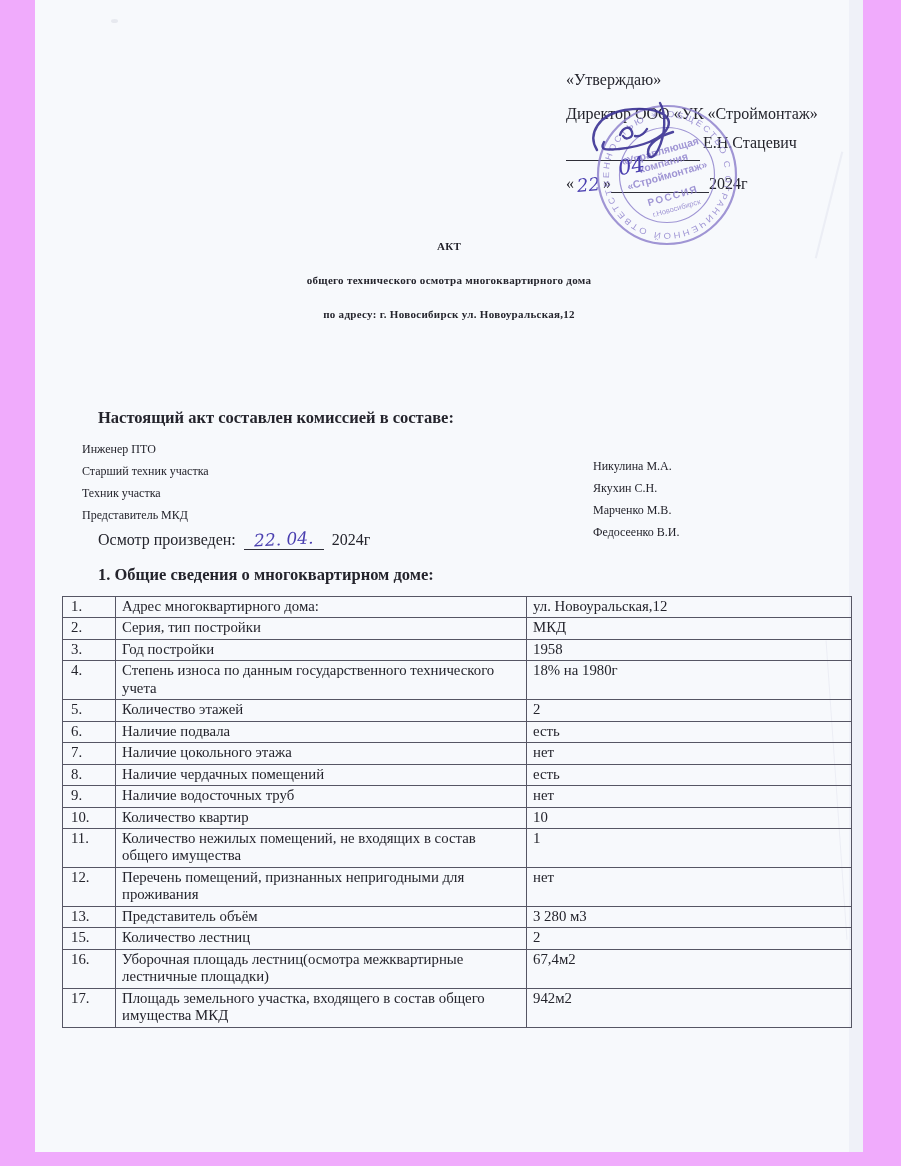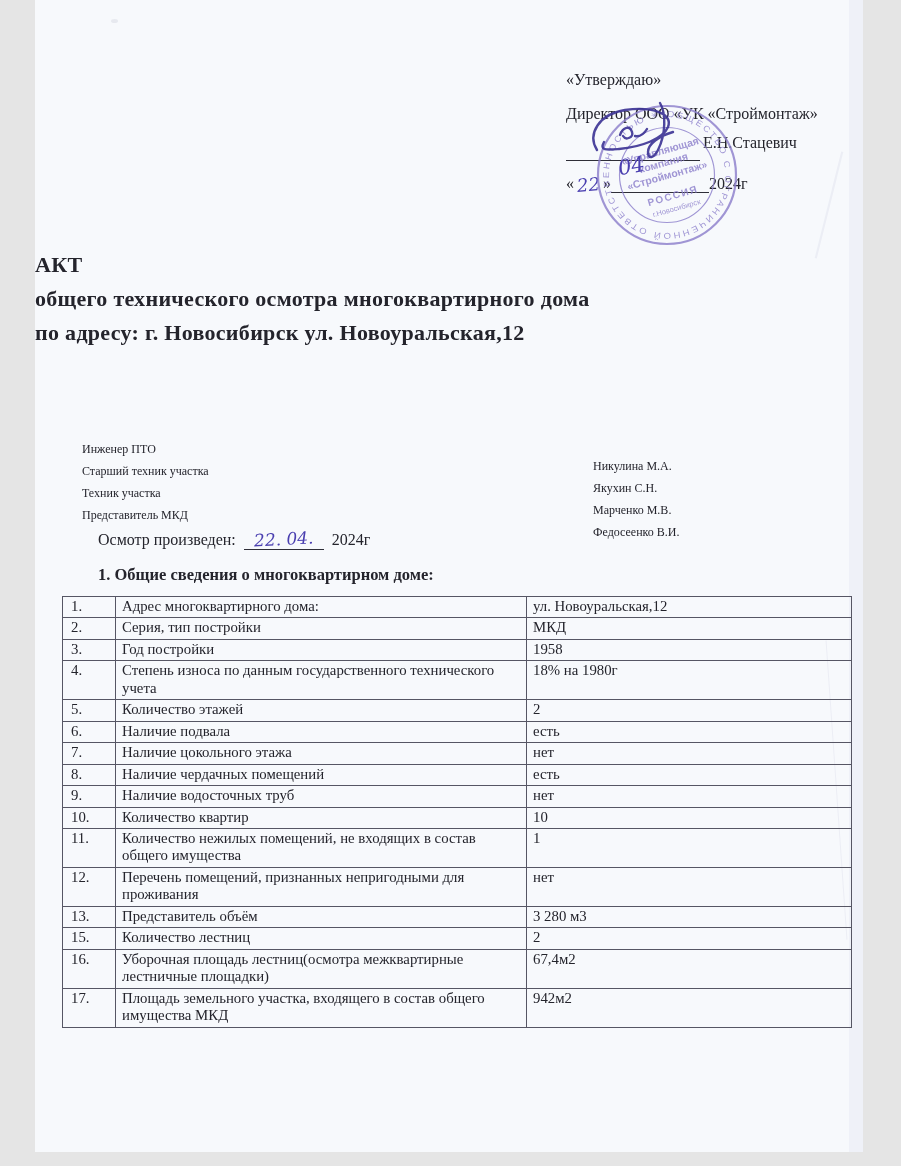--- a/index.html
+++ b/index.html
@@ -1,17 +1,17 @@
 <!DOCTYPE html>
 <html><head>
 <meta charset="utf-8">
 <style>
   html,body { margin:0; padding:0; background:#ffffff; }
   .page {
-    position:relative; width:901px; height:1166px; background:#e5e5e5;
+    position:relative; width:901px; height:1166px; background:#f0abfc;
     font-family:"Liberation Serif","DejaVu Serif",serif; color:#24242c;
     overflow:hidden;
   }
   .scan-rect {
     position:absolute; left:35px; top:0; width:828px; height:1152px;
     background:#f7f9fc;
   }
   .scan-rect-edge {
     position:absolute; left:849px; top:0; width:14px; height:1152px;
     background:#eff1f8;
@@ -47,21 +47,21 @@
     position:absolute; left:618px; top:158px; font-size:21px; z-index:6;
     transform:rotate(-10deg);
   }
 
   
   .signature-svg { position:absolute; left:583px; top:100px; width:130px; height:70px; z-index:6; }
   .stamp-svg { position:absolute; left:594px; top:102px; width:146px; height:146px; z-index:5; opacity:.82; }
   .stamp-svg text { font-family:"Liberation Sans","DejaVu Sans",sans-serif; }
 
   
-  .title-block { position:absolute; left:35px; top:240px; width:828px; text-align:left; font-weight:bold; font-size:22px; letter-spacing:.3px;margin-top:12px; }
+  .title-block { position:absolute; left:35px; top:240px; width:828px; text-align:center; font-weight:bold; font-size:11px; letter-spacing:.3px; }
   .title-line { height:20px; margin-bottom:14px; }
 
   
   .commission-heading { position:absolute; left:98px; top:408px; font-weight:bold; font-size:16.5px; }
   .commission-list { position:absolute; left:82px; top:442px; width:720px; font-size:12px; }
   .member-row { position:relative; height:22px; }
   .member-name { position:absolute; left:511px; top:17px; }
 
   
   .inspection { position:absolute; left:98px; top:531px; font-size:16px; }
@@ -136,20 +136,21 @@
       <text class="stamp-text" x="73" y="110" text-anchor="middle" font-size="7.5" fill="#8d80cc">г.Новосибирск</text>
     </g>
   </svg>
 
   <div class="title-block">
     <div class="title-line">АКТ</div>
     <div class="title-line">общего технического осмотра многоквартирного дома</div>
     <div class="title-line">по адресу: г. Новосибирск ул. Новоуральская,12</div>
   </div>
 
+  <div class="commission-heading">Настоящий акт составлен комиссией в составе:</div>
   <div class="commission-list">
       <div class="member-row"><span>Инженер ПТО</span><span class="member-name">Никулина М.А.</span></div>
       <div class="member-row"><span>Старший техник участка</span><span class="member-name">Якухин  С.Н.</span></div>
       <div class="member-row"><span>Техник участка</span><span class="member-name">Марченко  М.В.</span></div>
       <div class="member-row"><span>Представитель МКД</span><span class="member-name">Федосеенко В.И.</span></div>
     </div>
 
   <div class="inspection">
     <span>Осмотр произведен:</span>
     <span class="insp-underline"><span class="hand">22. 04.</span></span>

